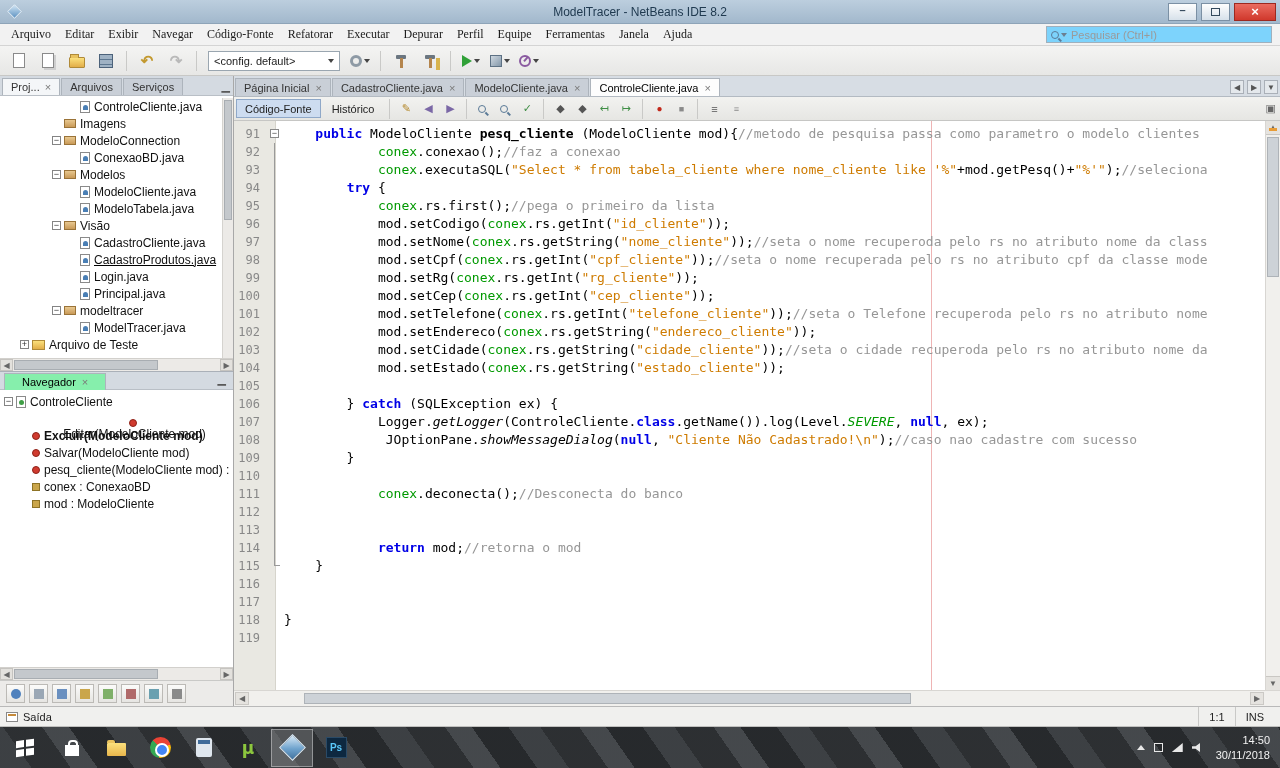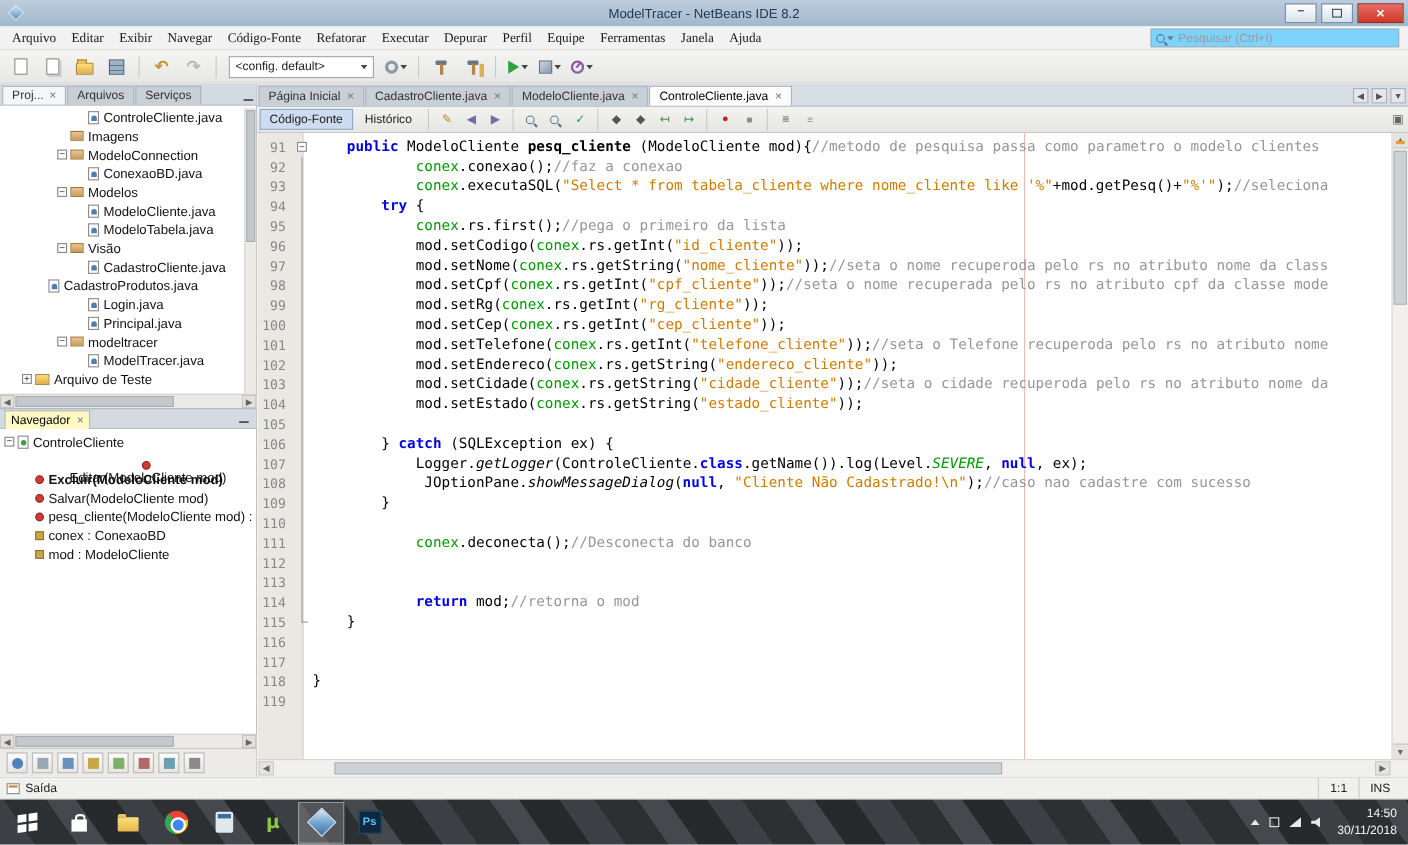--- a/index.html
+++ b/index.html
@@ -78,21 +78,21 @@
   .tlabel { font-size:12px; color:#111; }
 
   .side-vscroll { position:absolute; right:0; top:2px; bottom:0; width:11px; background:#eceae7; border-left:1px solid #d5d3cf; }
   .side-vthumb { position:absolute; top:2px; left:1px; right:1px; height:46%; background:#c4c8cc; border:1px solid #a8adb2; }
   .hscroll { height:13px; background:#eceae7; border-top:1px solid #d2d0cc; position:relative; flex:none; }
   .hs-arrow { position:absolute; top:0; width:13px; height:12px; display:flex; align-items:center; justify-content:center; color:#666; font-size:8px; background:#e3e1dd; border:1px solid #c6c4c0; }
   .hs-left { left:0; } .hs-right { right:0; }
   .hs-thumb { position:absolute; top:1px; height:10px; background:#c4c8cc; border:1px solid #a8adb2; left:14px; width:62%; }
 
   .navheader { height:19px; background:#d4dae1; border-top:1px solid #aab0b8; border-bottom:1px solid #b9bfc6; display:flex; align-items:center; padding:0 4px; }
-  .navtab { background:#fef9c3; border:1px solid #adb4bc; border-bottom:none; padding:1px 5px; font-size:11px; display:flex; gap:6px; align-items:center; height:17px; margin-top:2px;text-align:right; }
+  .navtab { background:#86efac; border:1px solid #adb4bc; border-bottom:none; padding:1px 17px; font-size:11px; display:flex; gap:6px; align-items:center; height:17px; margin-top:2px;text-align:right; }
   .navcombos { height:24px; display:flex; align-items:center; gap:4px; padding:0 3px; border-bottom:1px solid #e0e0e0; }
   .combo { height:19px; border:1px solid #9aa6b0; background:linear-gradient(#fff,#ececec); display:flex; align-items:center; padding:0 5px; font-size:11px; color:#222; }
   .combo-members { width:118px; } .combo-empty { width:72px; }
   .filters-mini { width:20px; height:19px; border:1px solid #9aa6b0; background:linear-gradient(#fff,#e4e4e4); display:flex; align-items:center; justify-content:center; color:#667; font-size:11px; }
   .ntree { flex:1; overflow:hidden; padding-top:3px; }
 
   .filterrow { height:26px; border-top:1px solid #c9c9c7; background:#ecebe9; display:flex; align-items:center; gap:4px; padding:0 6px; flex:none; }
   .fbtn { width:19px; height:19px; border:1px solid #bcbab6; background:linear-gradient(#fbfbfa,#e6e5e2); display:flex; align-items:center; justify-content:center; }
   .fbtn span { width:10px; height:10px; display:block; }
 
@@ -318,21 +318,21 @@
             <div class="tree-row" style="padding-left: 52px;">
               <span class="expander">−</span>
               <span class="ticon t-package"></span>
               <span class="tlabel">Visão</span>
             </div>
             <div class="tree-row" style="padding-left: 68px;">
               <span class="expander none"></span>
               <span class="ticon t-java"></span>
               <span class="tlabel">CadastroCliente.java</span>
             </div>
-            <div class="tree-row" style="padding-left: 32px;">
+            <div class="tree-row" style="padding-left: 68px; text-decoration: underline;">
               <span class="expander none"></span>
               <span class="ticon t-java"></span>
               <span class="tlabel">CadastroProdutos.java</span>
             </div>
             <div class="tree-row" style="padding-left: 68px;">
               <span class="expander none"></span>
               <span class="ticon t-java"></span>
               <span class="tlabel">Login.java</span>
             </div>
             <div class="tree-row" style="padding-left: 68px;">

